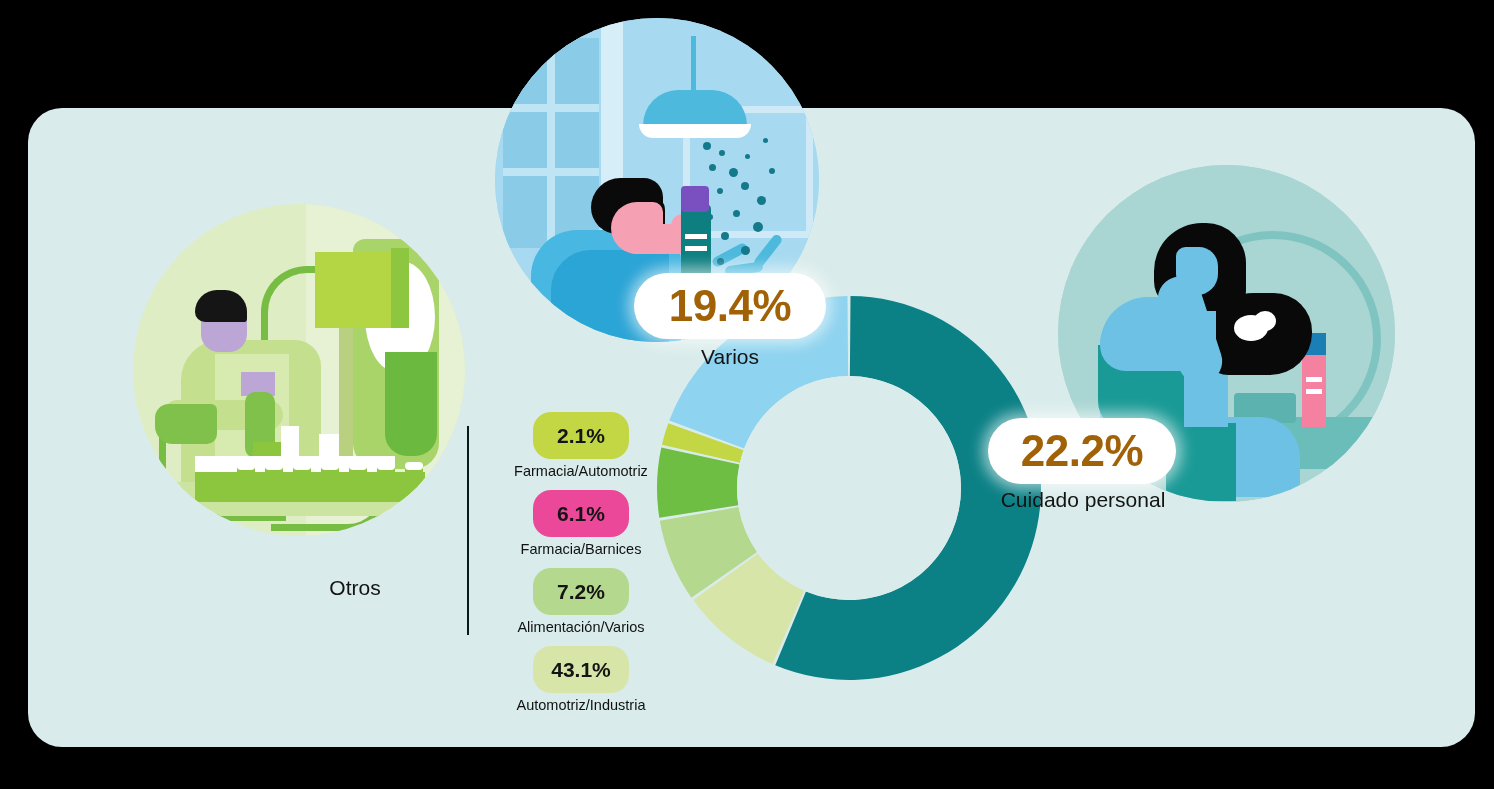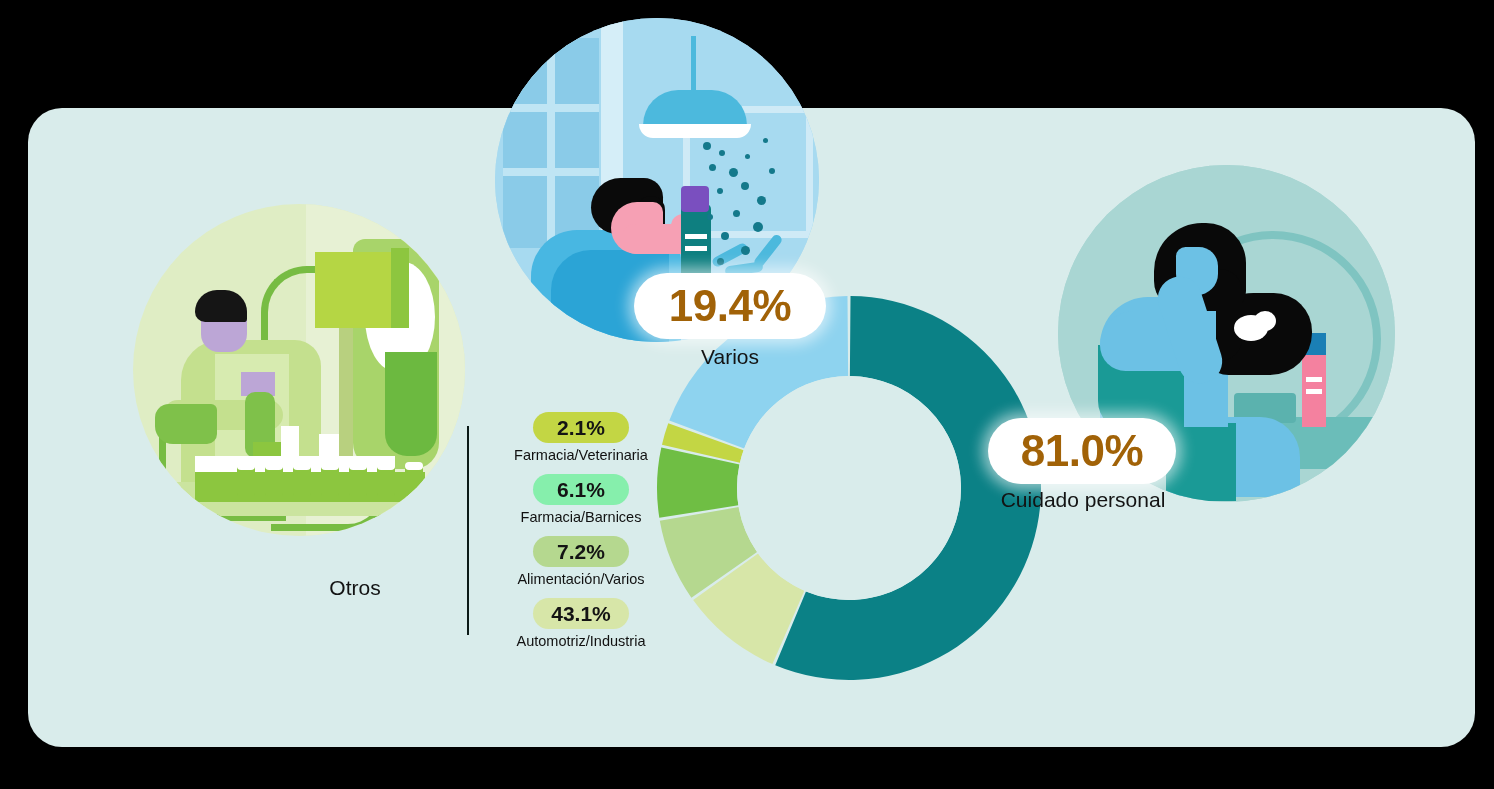--- a/index.html
+++ b/index.html
@@ -39,21 +39,21 @@
   }
   #cap-otros{left:257px;top:576px;width:196px;}
   #cap-hogar{left:634px;top:345px;width:192px;}
   #cap-cuidado{left:938px;top:488px;width:290px;}
 
   
   #divider{position:absolute;left:467px;top:426px;width:2px;height:209px;background:#0b1a17;}
   #legend{position:absolute;left:486px;top:412px;width:190px;}
   .lg-item{margin-bottom:11px;}
   .lg-pill{
-    display:block;margin:0 auto;height:31px;border-radius:18px;
+    display:block;margin:0 auto;height:47px;border-radius:18px;
     display:flex;align-items:center;justify-content:center;
     font-size:21px;font-weight:bold;color:#141414;
   }
   .lg-lab{display:block;text-align:center;font-size:14.5px;color:#111;margin-top:4px;white-space:nowrap;}
 
   
   #donut{position:absolute;left:656px;top:295px;width:386px;height:386px;}
 
   
   .ab{position:absolute;}
@@ -263,31 +263,31 @@
         <path d="M 13.288362202205406 125.41503687924155 A 192 192 0 0 1 191.4920510293673 1.0059217322003917 L 192.12036310046426 81.00345434378356 A 112 112 0 0 0 88.16821128461982 153.57543817955758 Z" fill="#8ed3ef"></path>
       </g>
     <circle cx="193" cy="193" r="112" fill="#d9eceb"></circle>
   </svg>
 
   <div class="cap" id="cap-otros">Otros</div>
 
   <div class="pill big" id="pill-hogar">19.4%</div>
   <div class="cap" id="cap-hogar">Varios</div>
 
-  <div class="pill big" id="pill-cuidado">81.0%</div>
+  <div class="pill big" id="pill-cuidado">22.2%</div>
   <div class="cap" id="cap-cuidado">Cuidado personal</div>
 
   <div id="divider"></div>
   <div id="legend">
       <div class="lg-item">
         <span class="lg-pill" style="background: rgb(195, 214, 68); width: 96px;">2.1%</span>
-        <span class="lg-lab">Farmacia/Veterinaria</span>
-      </div>
-      <div class="lg-item">
-        <span class="lg-pill" style="background: #86efac; width: 96px;">6.1%</span>
+        <span class="lg-lab">Farmacia/Automotriz</span>
+      </div>
+      <div class="lg-item">
+        <span class="lg-pill" style="background: #ec4899; width: 96px;">6.1%</span>
         <span class="lg-lab">Farmacia/Barnices</span>
       </div>
       <div class="lg-item">
         <span class="lg-pill" style="background: rgb(181, 216, 143); width: 96px;">7.2%</span>
         <span class="lg-lab">Alimentación/Varios</span>
       </div>
       <div class="lg-item">
         <span class="lg-pill" style="background: rgb(215, 230, 168); width: 96px;">43.1%</span>
         <span class="lg-lab">Automotriz/Industria</span>
       </div>

